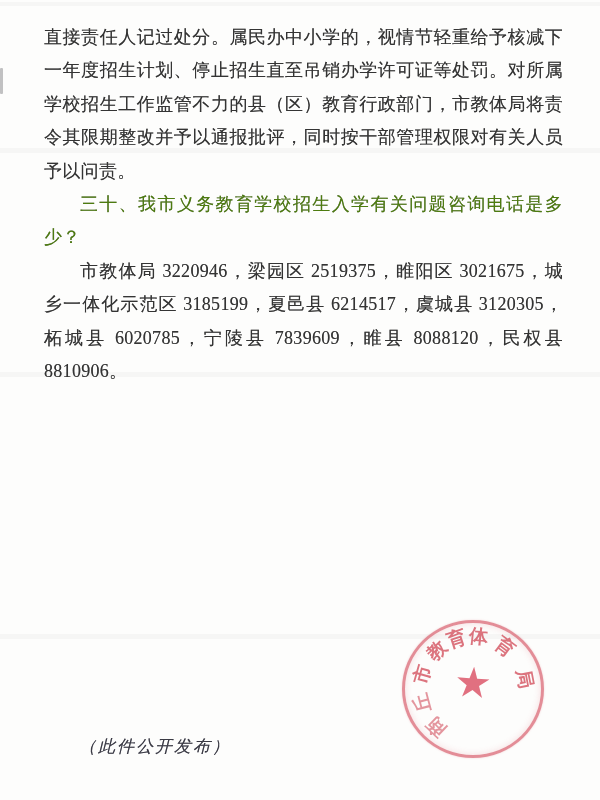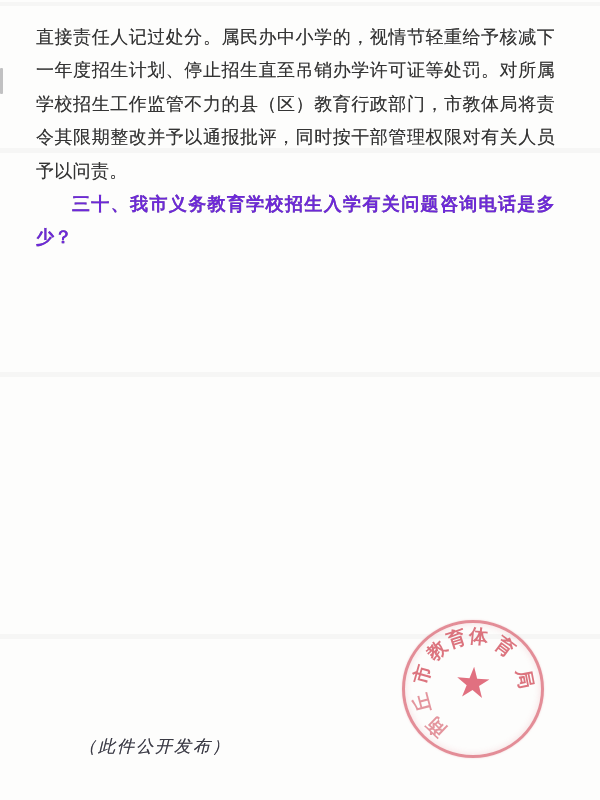--- a/index.html
+++ b/index.html
@@ -26,31 +26,31 @@
   .streak.s2 { top: 148px; }
   .streak.s3 { top: 372px; }
   .streak.s4 { top: 634px; }
   .edge-artifact {
     position: absolute; left: 0; top: 68px; width: 3px; height: 26px;
     background: rgba(80,80,85,0.35);
     border-radius: 1px;
   }
   .content {
     position: absolute;
-    left: 36px; top: 21px; width: 519px;
+    left: 44px; top: 21px; width: 519px;
     font-size: 18px;
     line-height: 33.4px;
     letter-spacing: 0.3px;
     color: #343434;
     text-align: justify;
     text-shadow: 0 0 0.5px rgba(40,40,40,0.55);
   }
   .para { margin: 0; }
   .para.indent { text-indent: 2em; }
-  .para.heading { font-weight: bold; color: #6d28d9; }
+  .para.heading { font-weight: normal; color: #4d7c0f; }
   .doc-date {
     position: absolute;
     left: 382px; top: 700px;
     font-size: 18px;
     letter-spacing: 1px;
     color: #2f2f2f;
     text-shadow: 0 0 0.5px rgba(40,40,40,0.55);
     z-index: 3;
   }
   .footer-note {
@@ -98,20 +98,21 @@
 
   <div class="streak s1"></div>
   <div class="streak s2"></div>
   <div class="streak s3"></div>
   <div class="streak s4"></div>
   <div class="edge-artifact"></div>
 
   <div class="content">
     <p class="para">直接责任人记过处分。属民办中小学的，视情节轻重给予核减下一年度招生计划、停止招生直至吊销办学许可证等处罚。对所属学校招生工作监管不力的县（区）教育行政部门，市教体局将责令其限期整改并予以通报批评，同时按干部管理权限对有关人员予以问责。</p>
     <p class="para heading indent">三十、我市义务教育学校招生入学有关问题咨询电话是多少？</p>
+    <p class="para indent">市教体局 3220946，梁园区 2519375，睢阳区 3021675，城乡一体化示范区 3185199，夏邑县 6214517，虞城县 3120305，柘城县 6020785，宁陵县 7839609，睢县 8088120，民权县 8810906。</p>
   </div>
 
   <div class="seal">
     <div class="seal-ring"></div>
     <span class="seal-star">★</span>
     <span id="seal-ring-text"><span class="seal-char" style="transform: translate(-50%, -50%) rotate(-136deg) translateY(-53px); opacity: 0.75;">商</span><span class="seal-char" style="transform: translate(-50%, -50%) rotate(-105deg) translateY(-53px); opacity: 0.75;">丘</span><span class="seal-char" style="transform: translate(-50%, -50%) rotate(-74deg) translateY(-53px);">市</span><span class="seal-char" style="transform: translate(-50%, -50%) rotate(-43deg) translateY(-53px);">教</span><span class="seal-char" style="transform: translate(-50%, -50%) rotate(-18deg) translateY(-53px);">育</span><span class="seal-char" style="transform: translate(-50%, -50%) rotate(6deg) translateY(-53px);">体</span><span class="seal-char" style="transform: translate(-50%, -50%) rotate(37deg) translateY(-53px);">育</span><span class="seal-char" style="transform: translate(-50%, -50%) rotate(79deg) translateY(-53px);">局</span></span>
   </div>
 
 
   <div class="footer-note">（此件公开发布）</div>

